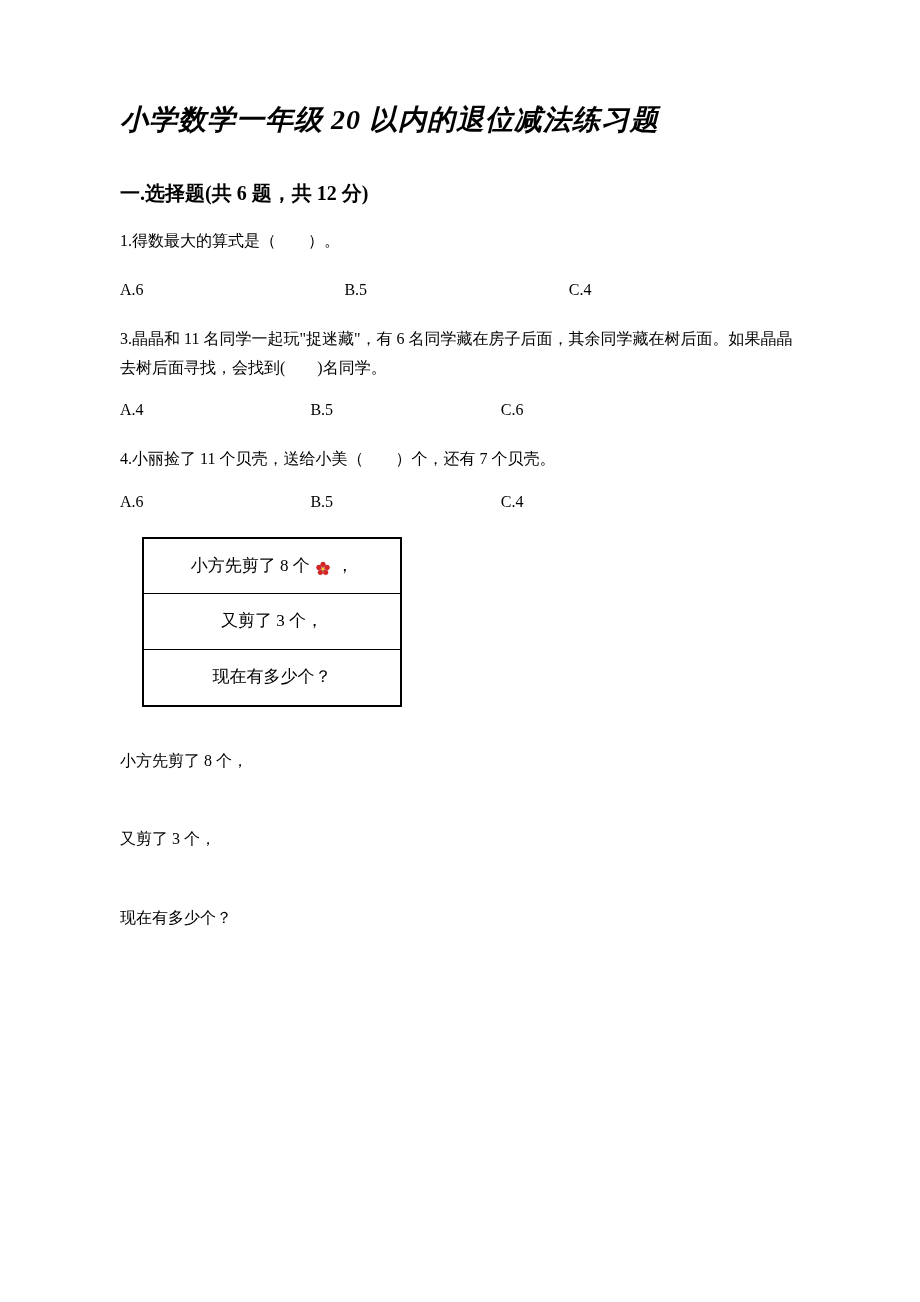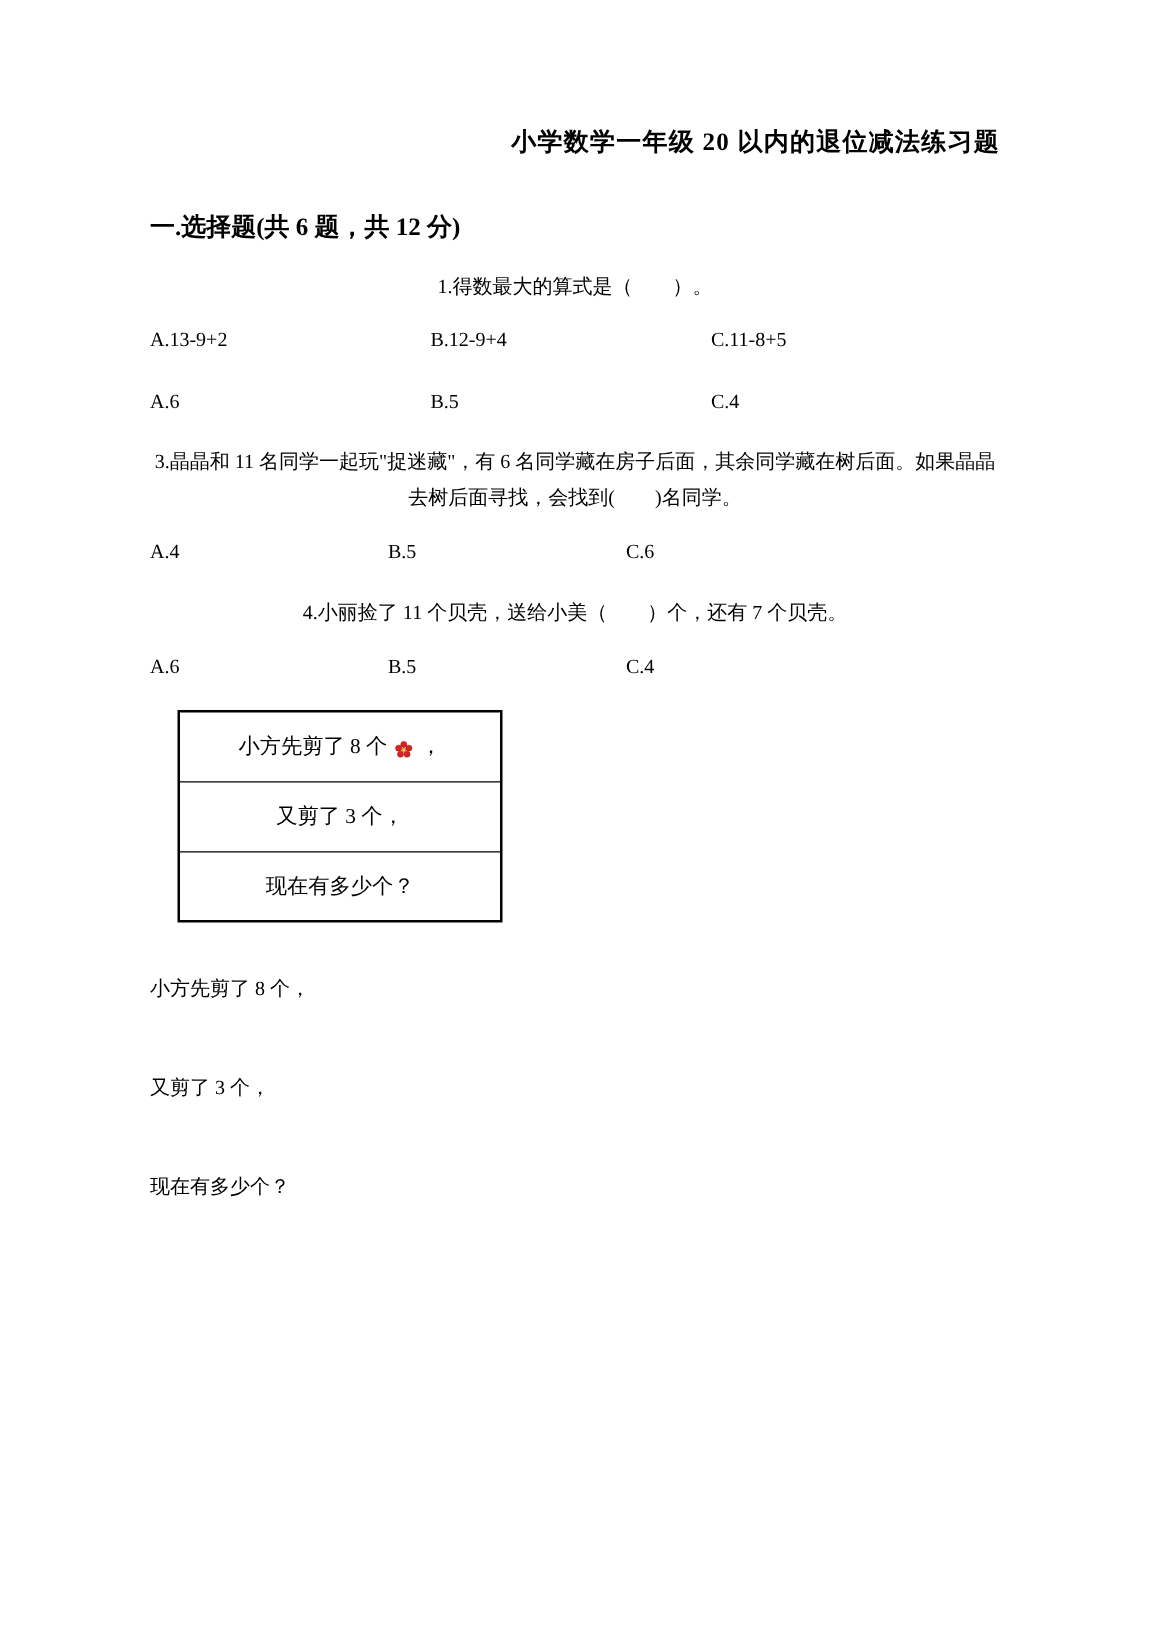--- a/index.html
+++ b/index.html
@@ -7,38 +7,38 @@
       background: #ffffff;
       width: 920px;
       margin: 0 auto;
       font-family: "SimSun", "宋体", serif;
       color: #000000;
       padding: 100px 120px 60px 120px;
       font-size: 16px;
       line-height: 1.4;
     }
     .title {
-      text-align: right;
-      font-size: 20px;
+      text-align: left;
+      font-size: 28px;
       font-weight: bold;
       margin-bottom: 40px;
       letter-spacing: 1px;
+      font-style: italic;
     }
     .section-header {
       font-weight: bold;
       margin-bottom: 20px;
       font-size: 20px;
     }
     .question {
       margin-bottom: 20px;
       line-height: 1.8;
     }
     .question-text {
       margin-bottom: 14px;
-      text-align: center;
     }
     .options {
       display: flex;
       justify-content: flex-start;
       gap: 0;
     }
     .options-three-wide .option { width: 33%; }
     .options-three-narrow .option:nth-child(1) { width: 28%; }
     .options-three-narrow .option:nth-child(2) { width: 28%; }
     .options-three-narrow .option:nth-child(3) { width: auto; }
@@ -77,25 +77,20 @@
   </style>
 </head>
 <body>
 
 <div class="title">小学数学一年级 20 以内的退位减法练习题</div>
 
 <div class="section-header">一.选择题(共 6 题，共 12 分)</div>
 
 <div class="question">
   <div class="question-text">1.得数最大的算式是（　　）。</div>
-  <div class="options options-three-wide">
-    <div class="option">A.13-9+2</div>
-    <div class="option">B.12-9+4</div>
-    <div class="option">C.11-8+5</div>
-  </div>
 </div>
 
 <div class="question">
   <div class="options options-three-wide">
     <div class="option">A.6</div>
     <div class="option">B.5</div>
     <div class="option">C.4</div>
   </div>
 </div>
 

